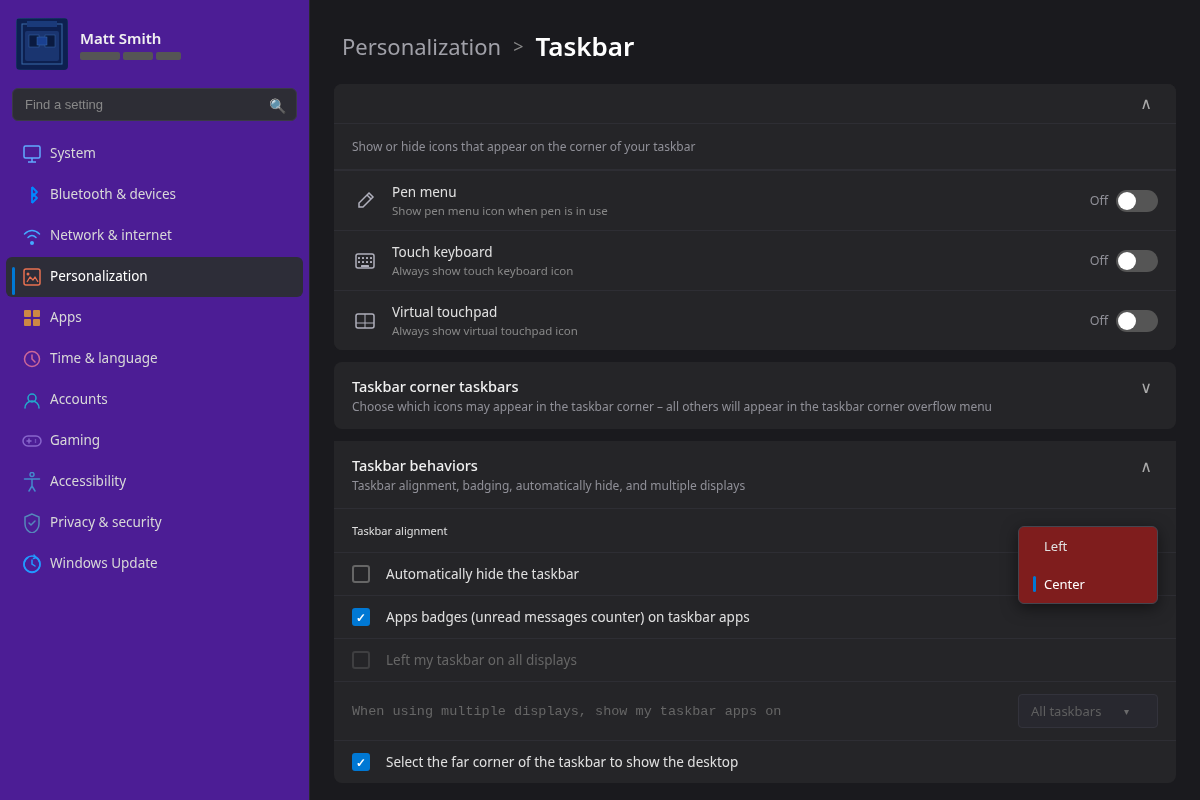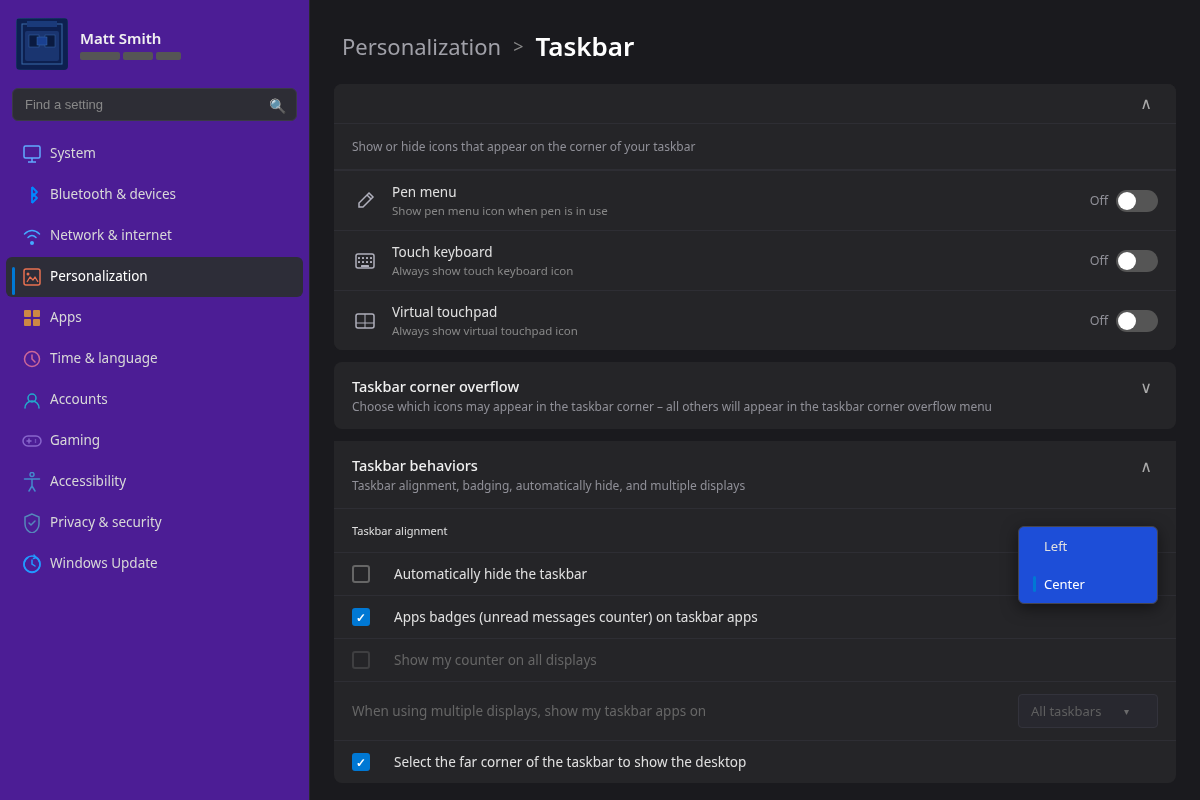--- a/index.html
+++ b/index.html
@@ -296,21 +296,21 @@
     }
     .alignment-dropdown-container {
       position: relative;
     }
 
     
     .dropdown-popup {
       position: absolute;
       right: 0;
       top: -5px;
-      background: #1d4ed8;
+      background: #7f1d1d;
       border: 1px solid #45454f;
       border-radius: 6px;
       min-width: 140px;
       z-index: 100;
       box-shadow: 0 4px 16px rgba(0,0,0,0.5);
       overflow: hidden;
     }
     .dropdown-option {
       padding: 10px 14px;
       cursor: pointer;
@@ -329,21 +329,21 @@
       background: #0078d4;
       border-radius: 2px;
       display: inline-block;
     }
     .dropdown-option .opt-indicator.hidden { visibility: hidden; }
 
     
     .checkbox-row {
       display: flex;
       align-items: center;
-      gap: 24px;
+      gap: 16px;
       padding: 12px 18px;
       border-top: 1px solid #2e2e34;
     }
     .checkbox-row.dimmed .checkbox-label { color: #666; }
     .checkbox-row.dimmed .custom-checkbox { opacity: 0.4; }
 
     .custom-checkbox {
       width: 18px;
       height: 18px;
       border: 2px solid #666;
@@ -374,20 +374,21 @@
     .multi-display-row {
       display: flex;
       align-items: center;
       padding: 12px 18px;
       border-top: 1px solid #2e2e34;
     }
     .multi-display-label {
       flex: 1;
       font-size: 13.5px;
       color: #666;
+      font-family: Liberation Mono, monospace;
     }
     .multi-dropdown {
       background: #2a2a32;
       border: 1px solid #3a3a45;
       border-radius: 4px;
       color: #777;
       padding: 7px 28px 7px 12px;
       font-size: 13px;
       min-width: 140px;
       display: flex;
@@ -636,21 +637,21 @@
       <div class="setting-row-control">
         <span class="toggle-label">Off</span>
         <div class="toggle off"></div>
       </div>
     </div>
   </div>
 
   <div class="section">
     <div class="section-header-bar" style="border-bottom:none;">
       <div class="section-header-info">
-        <div class="section-title-text">Taskbar corner overflow</div>
+        <div class="section-title-text">Taskbar corner taskbars</div>
         <div class="section-subtitle">Choose which icons may appear in the taskbar corner – all others will appear in the taskbar corner overflow menu</div>
       </div>
       <button class="chevron-btn">∨</button>
     </div>
   </div>
 
   <div class="behaviors-section">
     <div class="section-header-bar" style="border-bottom:none;">
       <div class="section-header-info">
         <div class="section-title-text">Taskbar behaviors</div>
@@ -680,21 +681,21 @@
       <span class="checkbox-label">Automatically hide the taskbar</span>
     </div>
 
     <div class="checkbox-row">
       <div class="custom-checkbox checked"></div>
       <span class="checkbox-label">Apps badges (unread messages counter) on taskbar apps</span>
     </div>
 
     <div class="checkbox-row dimmed">
       <div class="custom-checkbox" style="opacity:0.4;cursor:not-allowed;"></div>
-      <span class="checkbox-label" style="color:#666;">Show my counter on all displays</span>
+      <span class="checkbox-label" style="color:#666;">Left my taskbar on all displays</span>
     </div>
 
     <div class="multi-display-row">
       <div class="multi-display-label">When using multiple displays, show my taskbar apps on</div>
       <div class="multi-dropdown">
         <span>All taskbars</span>
         <span class="dropdown-chevron">▾</span>
       </div>
     </div>
 

